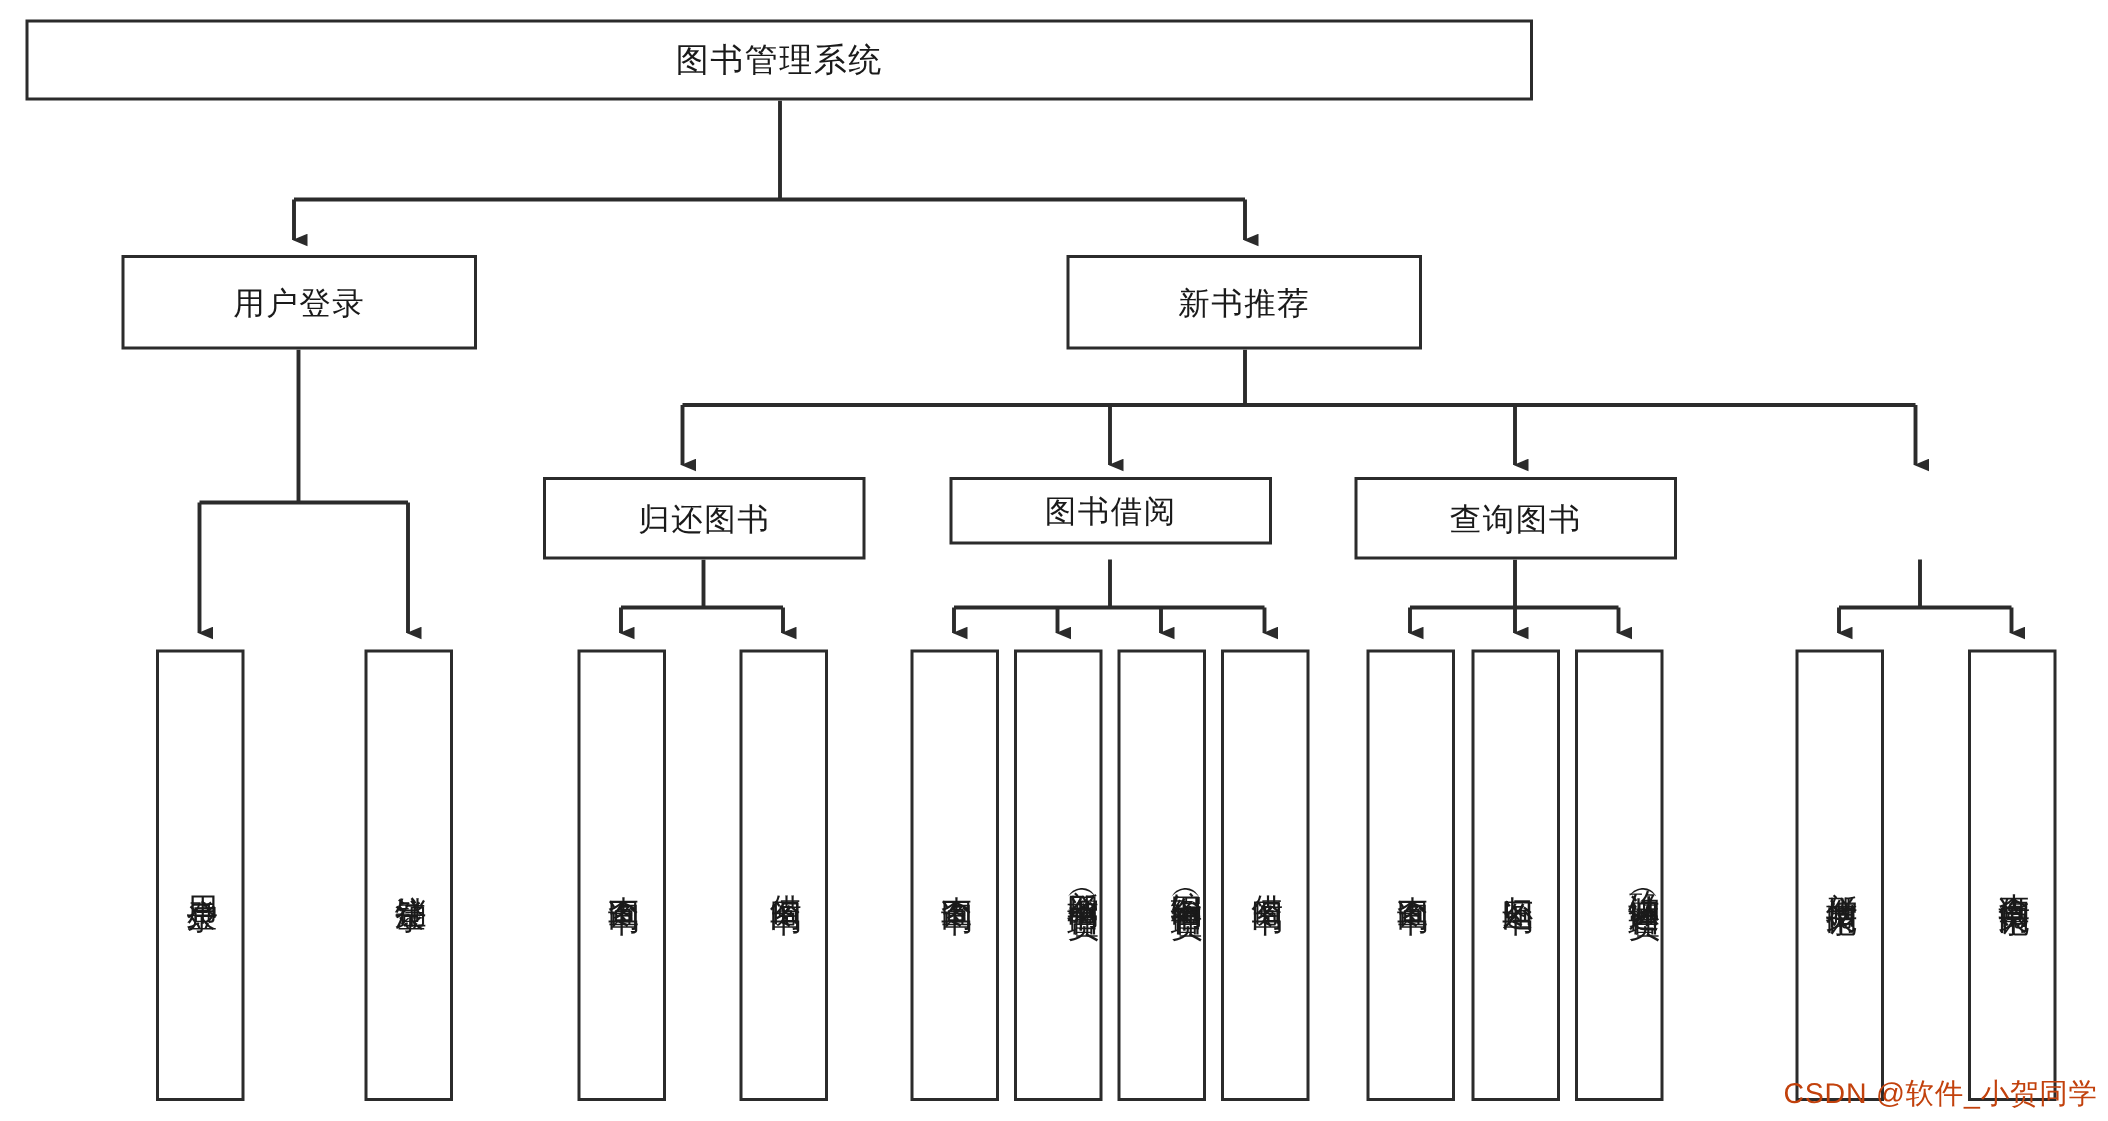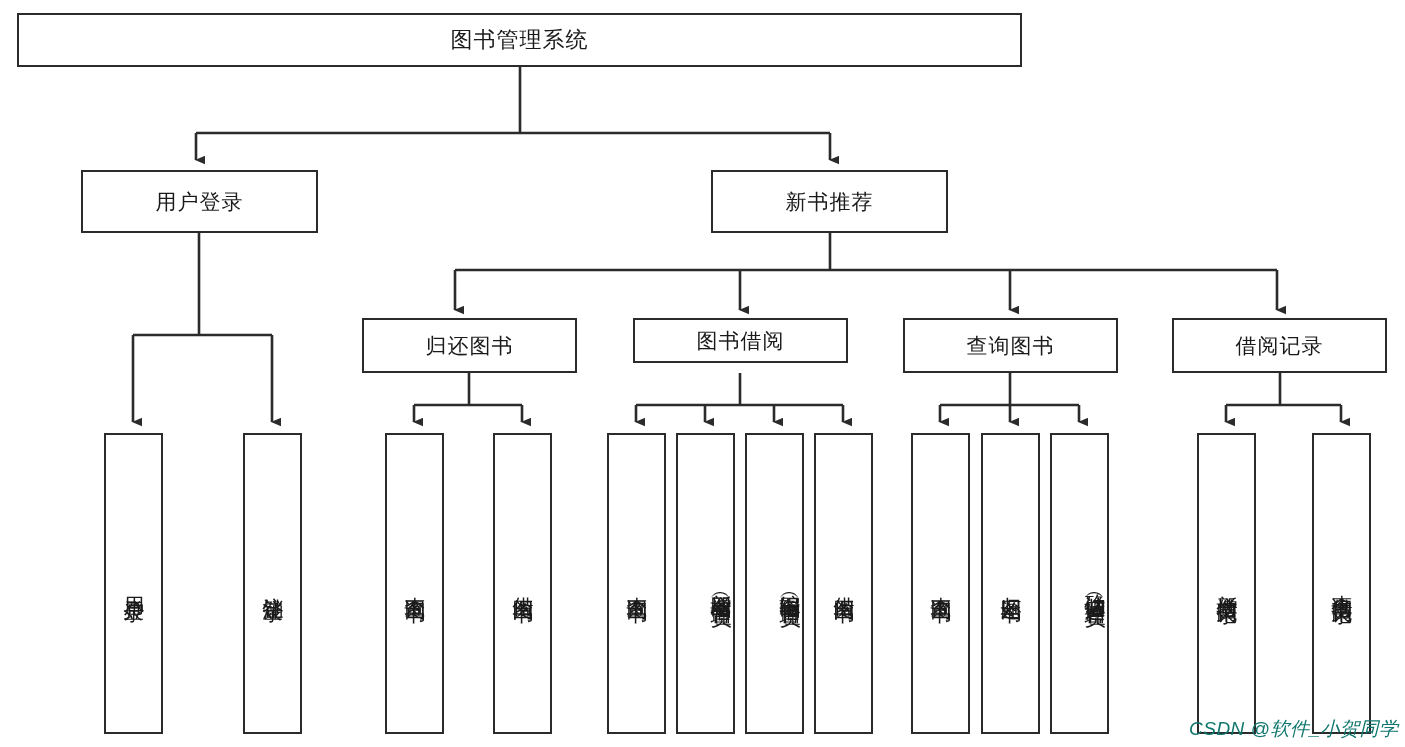--- a/index.html
+++ b/index.html
@@ -59,25 +59,24 @@
     align-items: flex-start;
     padding-top: 4px;
   }
   .node-v.node-v-mid {
     align-items: center;
     padding-top: 0;
   }
   .watermark {
     position: absolute;
     font-size: 19px;
-    color: #0f766e;
+    color: #c2410c;
     white-space: nowrap;
     letter-spacing: 0.5px;
     pointer-events: none;
-    font-style: italic;
   }
 </style>
 </head>
 <body>
 
 <div id="diagram-canvas">
 
   <svg id="diagram-svg" viewBox="0 0 1405 747" xmlns="http://www.w3.org/2000/svg">
     <defs>
       <marker id="arrowhead" markerWidth="9" markerHeight="10" refX="4.2" refY="9" orient="auto" markerUnits="userSpaceOnUse">
@@ -132,21 +131,20 @@
   </svg>
 
   <div class="node node-h node-root" style="left:17px; top:13px; width:1005px; height:54px;">图书管理系统</div>
 
   <div class="node node-h" style="left:81px; top:170px; width:237px; height:63px;">用户登录</div>
   <div class="node node-h" style="left:711px; top:170px; width:237px; height:63px;">新书推荐</div>
 
   <div class="node node-h" style="left:362px; top:318px; width:215px; height:55px;">归还图书</div>
   <div class="node node-h" style="left:633px; top:318px; width:215px; height:45px;">图书借阅</div>
   <div class="node node-h" style="left:903px; top:318px; width:215px; height:55px;">查询图书</div>
-  <div class="node node-h" style="left:1172px; top:318px; width:215px; height:55px;">借阅记录</div>
 
   <div class="node node-v node-v-mid" style="left:104px; top:433px; width:59px; height:301px;">用户登录</div>
   <div class="node node-v node-v-mid" style="left:243px; top:433px; width:59px; height:301px;">注销登录</div>
 
   <div class="node node-v node-v-mid" style="left:385px; top:433px; width:59px; height:301px;">查询图书</div>
   <div class="node node-v node-v-mid" style="left:493px; top:433px; width:59px; height:301px;">借阅图书</div>
 
   <div class="node node-v node-v-mid" style="left:607px; top:433px; width:59px; height:301px;">查询图书</div>
   <div class="node node-v node-v-top" style="left:676px; top:433px; width:59px; height:301px;">新增图书（管理员）</div>
   <div class="node node-v node-v-top" style="left:745px; top:433px; width:59px; height:301px;">编辑图书（管理员）</div>

